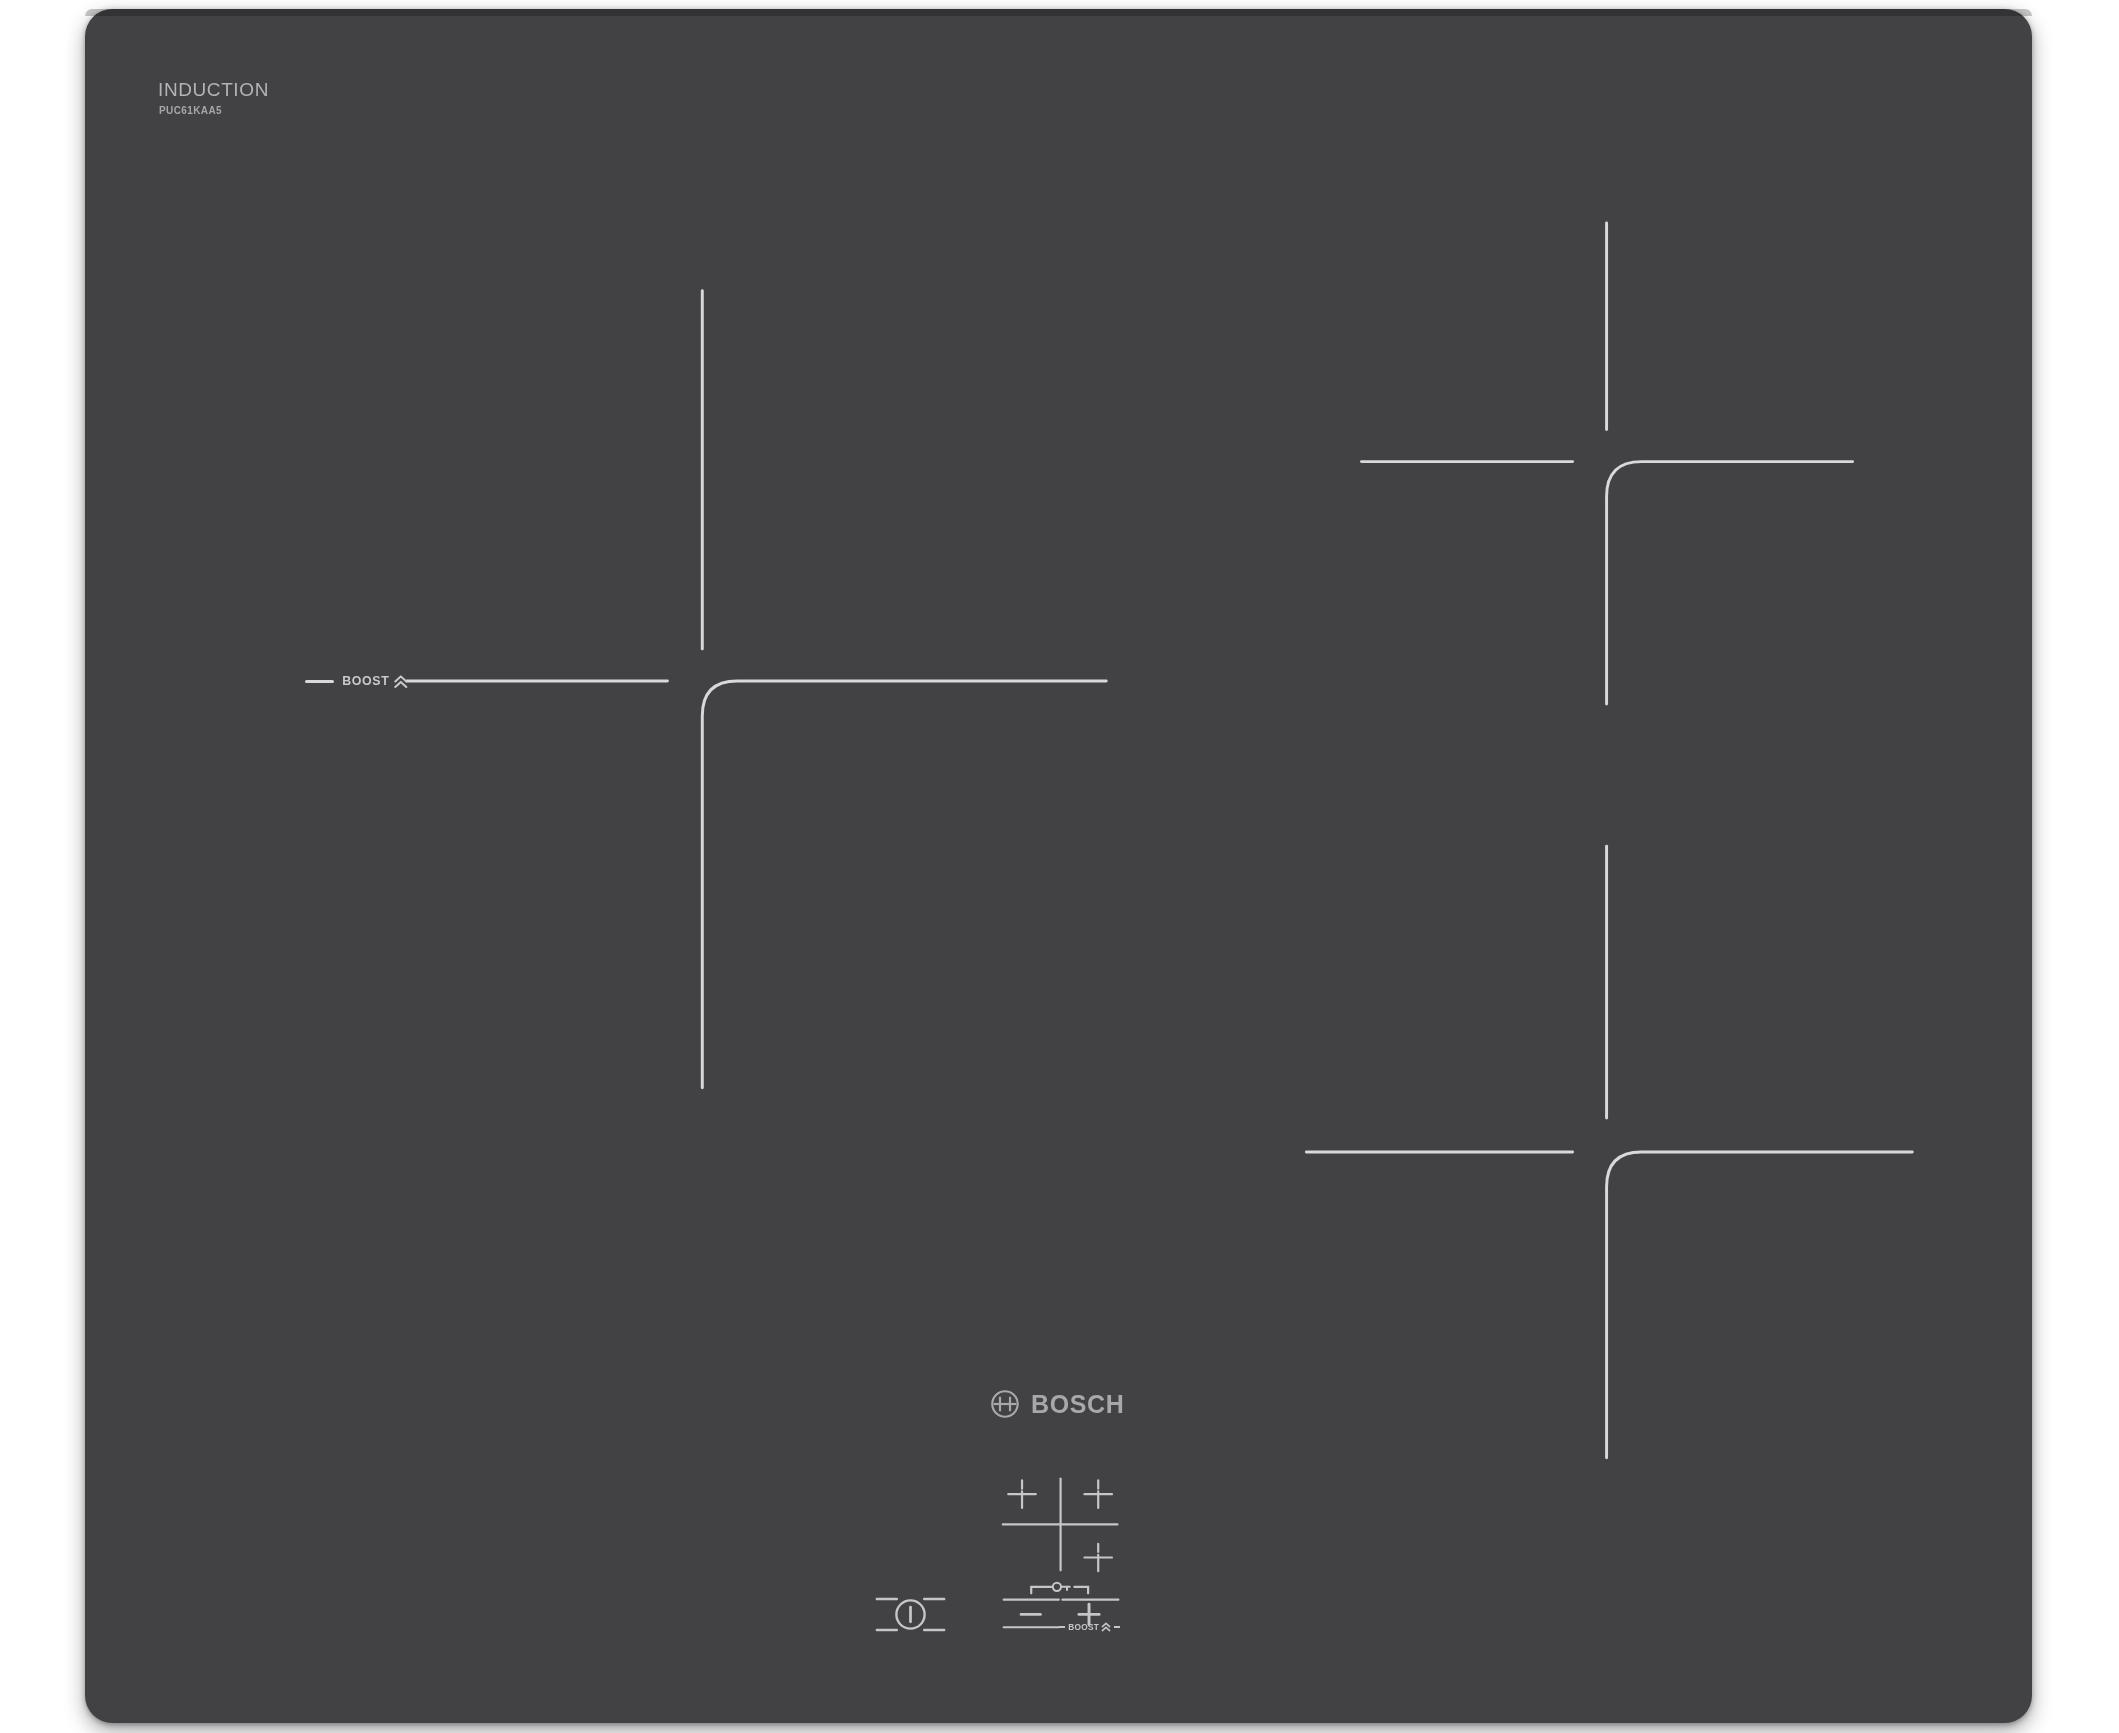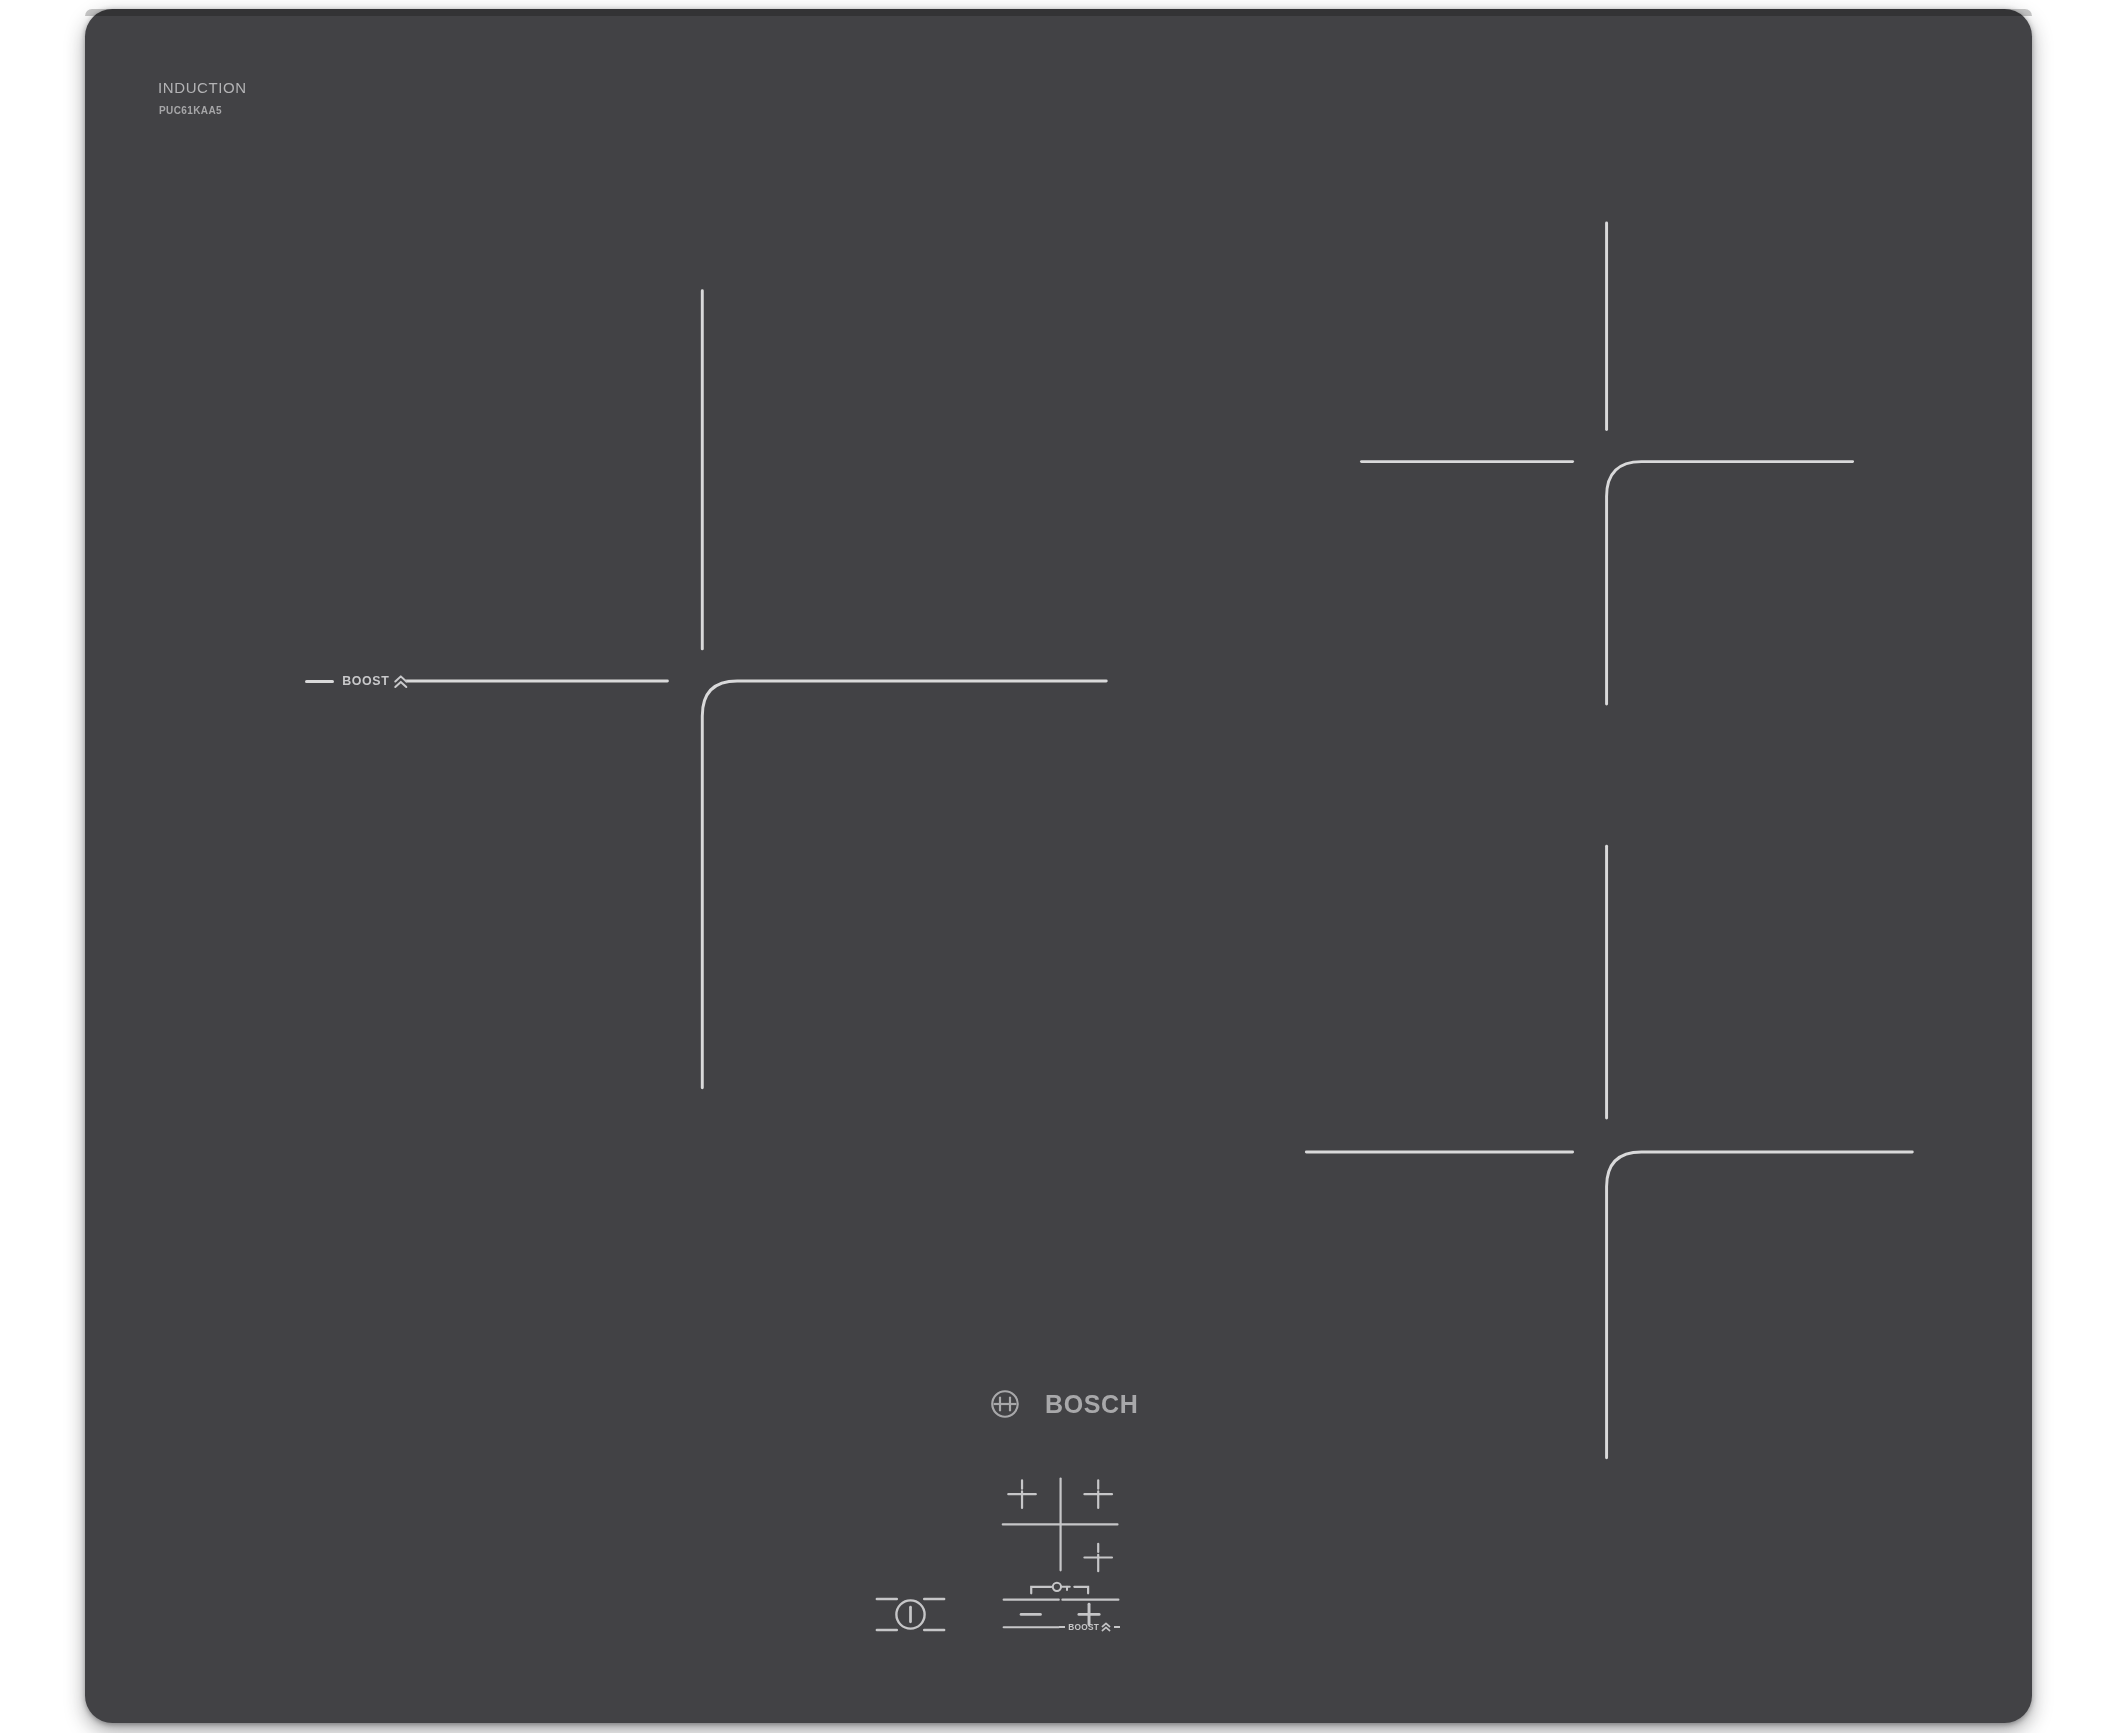--- a/index.html
+++ b/index.html
@@ -15,38 +15,38 @@
     box-shadow:0 7.3px 20px rgba(35,35,38,.40), 0 1.8px 5.5px rgba(35,35,38,.35);
   }
   .hob::before{ 
     content:"";position:absolute;left:0;top:0;right:0;height:6.4px;
     background:rgba(0,0,0,.22);
     border-radius:27.5px 27.5px 0 0;
   }
   .marks,.ctl-svg{position:absolute;left:0;top:0;}
   .title{
     position:absolute;left:73px;top:70px;
-    font-size:15px;letter-spacing:0.6px;color:#b3b3b5;font-weight:400;
+    font-size:19px;letter-spacing:0.6px;color:#b3b3b5;font-weight:400;
     white-space:nowrap;
   }
   .model{
     position:absolute;left:74px;top:96px;
     font-size:10px;letter-spacing:0.4px;color:#a6a6a8;font-weight:700;
     white-space:nowrap;
   }
   .boost-zone{
     position:absolute;left:220px;top:664px;height:16.5px;
     display:flex;align-items:center;white-space:nowrap;
   }
   .boost-zone .dash{width:29px;height:2.8px;background:#d9d9da;border-radius:1.8px;margin-right:8.3px;}
   .boost-zone .lbl{font-size:12.4px;font-weight:700;letter-spacing:0.6px;color:#c9c9cb;}
   .boost-zone .chev{margin-left:3.7px;display:block;}
   .logo{
     position:absolute;left:905px;top:1380px;height:30px;
-    display:flex;align-items:center;gap:25px;
+    display:flex;align-items:center;gap:11px;
   }
   .logo .txt{
     font-size:25px;font-weight:700;letter-spacing:0.6px;color:#a8a8aa;
     line-height:30px;white-space:nowrap;
   }
   .power{position:absolute;left:786px;top:1580px;width:79px;height:51px;}
   .cluster{position:absolute;left:914px;top:1465px;width:125px;height:167px;}
   .boost-mini{
     position:absolute;left:974px;top:1610px;height:15.6px;
     display:flex;align-items:center;white-space:nowrap;

